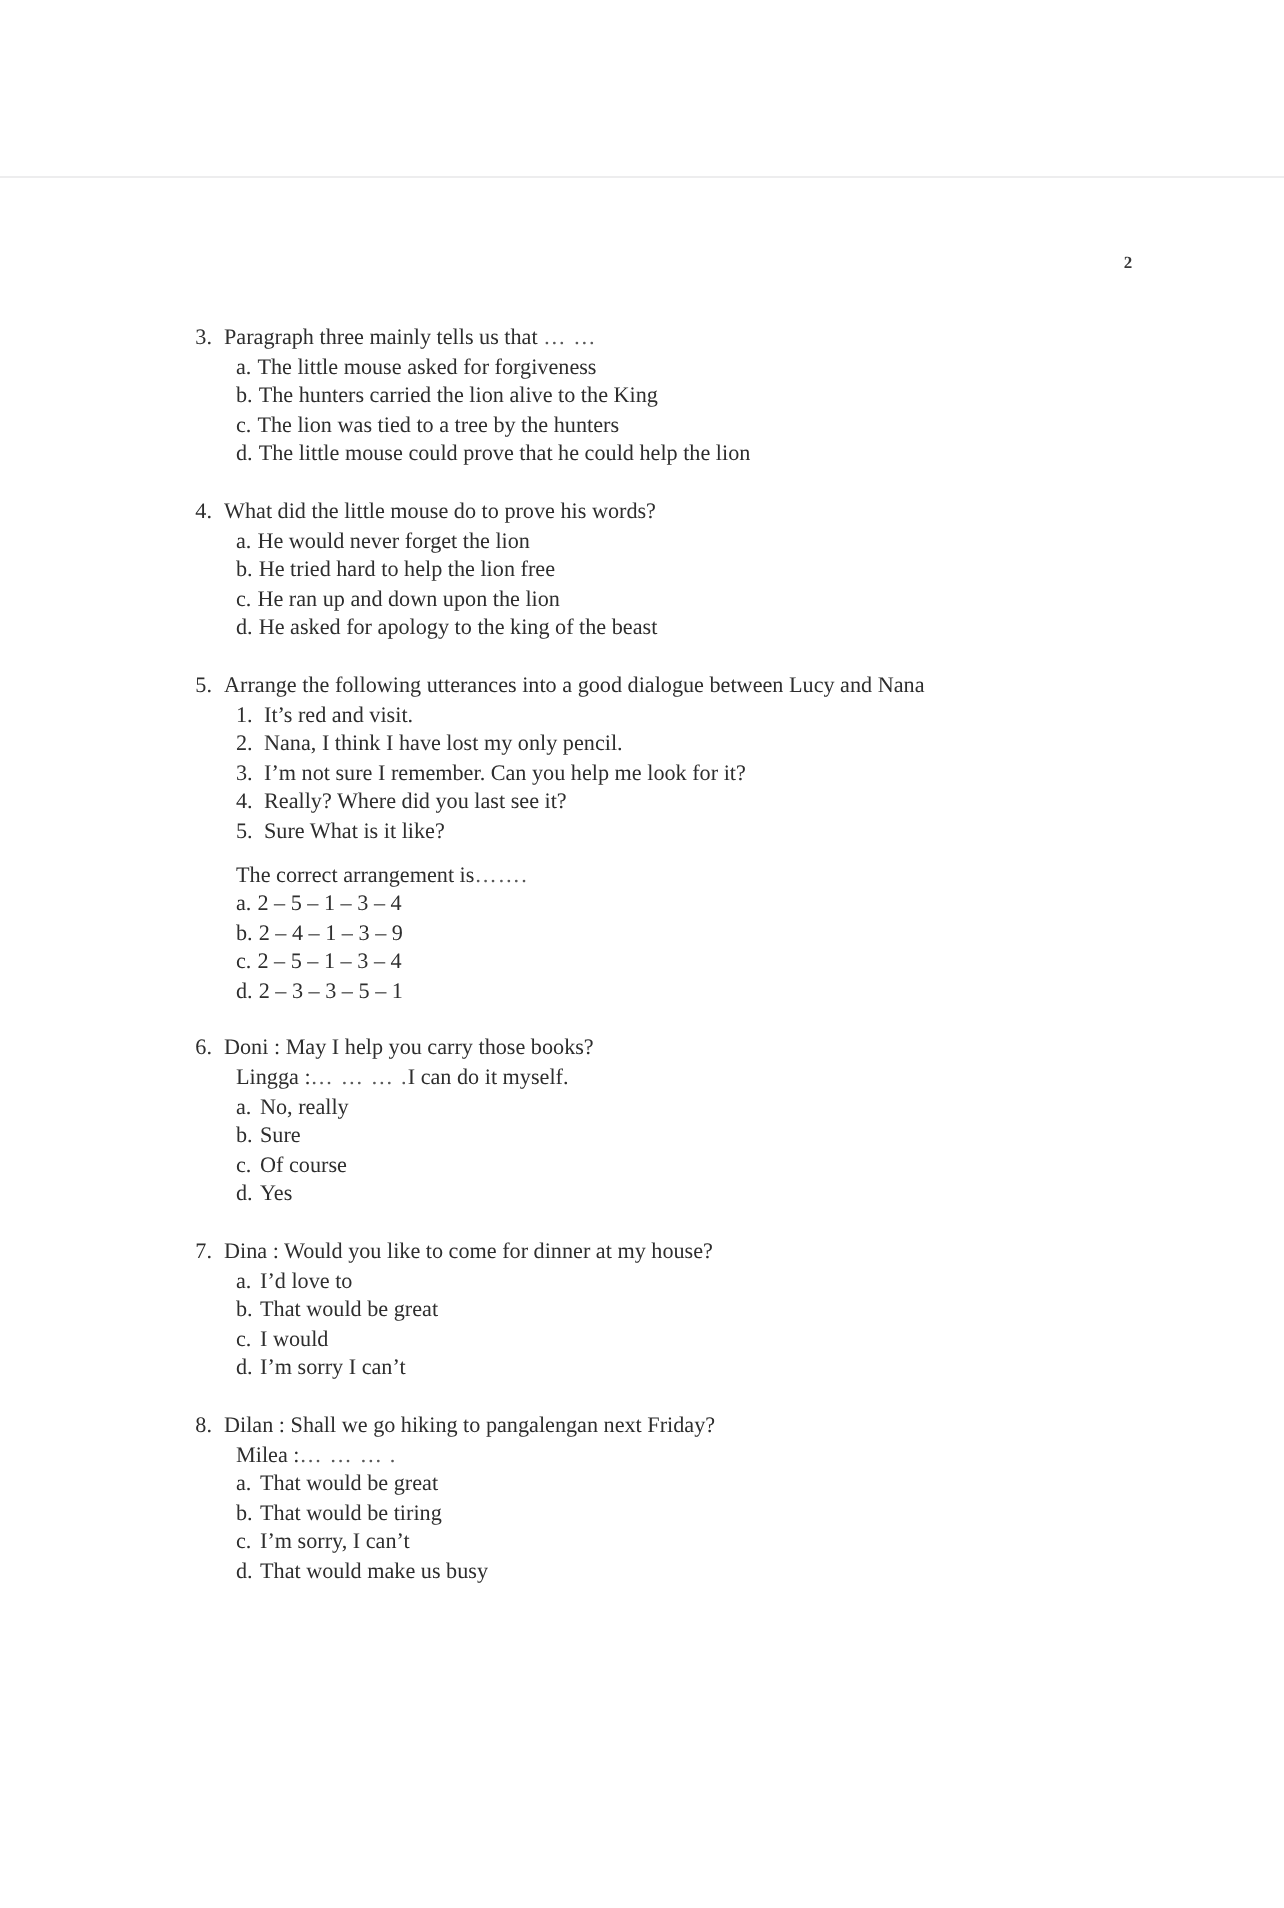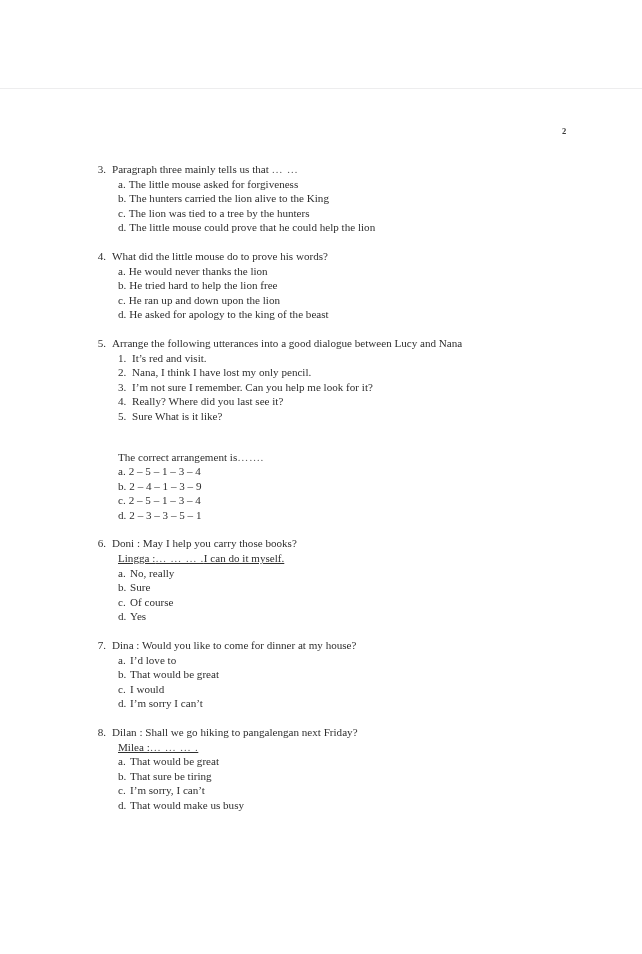--- a/index.html
+++ b/index.html
@@ -75,21 +75,20 @@
   }
   .q-stem {
     flex: 1 1 auto;
   }
   .q-speaker-line {
     display: flex;
     font-size: 11.1px;
     line-height: 14.6px;
     padding-left: 26px;
     color: #2e2e2e;
-    text-decoration: underline;
   }
 
   .dots {
     letter-spacing: 0.6px;
     color: #595959;
   }
 
   
   .options {
     margin-top: 0;
@@ -122,21 +121,21 @@
     flex: 0 0 40px;
     width: 40px;
     padding-left: 26px;
     box-sizing: border-box;
   }
 
   .arrangement-lead {
     font-size: 11.1px;
     line-height: 14.6px;
     padding-left: 26px;
-    margin-top: 26px;
+    margin-top: 7px;
     color: #2e2e2e;
   }
 </style>
 </head>
 <body>
 
 <div class="page-sheet">
 
   <div class="header-rule"></div>
 
@@ -168,21 +167,21 @@
         </div>
       </div>
       <div class="question">
         <div class="q-head">
           <span class="q-num">4.</span>
           <span class="q-stem"><span>What did the little mouse do to prove his words?</span></span>
         </div>
         <div class="options tight">
           <div class="option">
             <span class="opt-key">a.</span>
-            <span class="opt-text">He would never thanks the lion</span>
+            <span class="opt-text">He would never forget the lion</span>
           </div>
           <div class="option">
             <span class="opt-key">b.</span>
             <span class="opt-text">He tried hard to help the lion free</span>
           </div>
           <div class="option">
             <span class="opt-key">c.</span>
             <span class="opt-text">He ran up and down upon the lion</span>
           </div>
           <div class="option">
@@ -300,21 +299,21 @@
           <span>Milea : </span>
           <span class="dots">… … … .</span>
         </div>
         <div class="options wide">
           <div class="option">
             <span class="opt-key">a.</span>
             <span class="opt-text">That would be great</span>
           </div>
           <div class="option">
             <span class="opt-key">b.</span>
-            <span class="opt-text">That sure be tiring</span>
+            <span class="opt-text">That would be tiring</span>
           </div>
           <div class="option">
             <span class="opt-key">c.</span>
             <span class="opt-text">I’m sorry, I can’t</span>
           </div>
           <div class="option">
             <span class="opt-key">d.</span>
             <span class="opt-text">That would make us busy</span>
           </div>
         </div>

